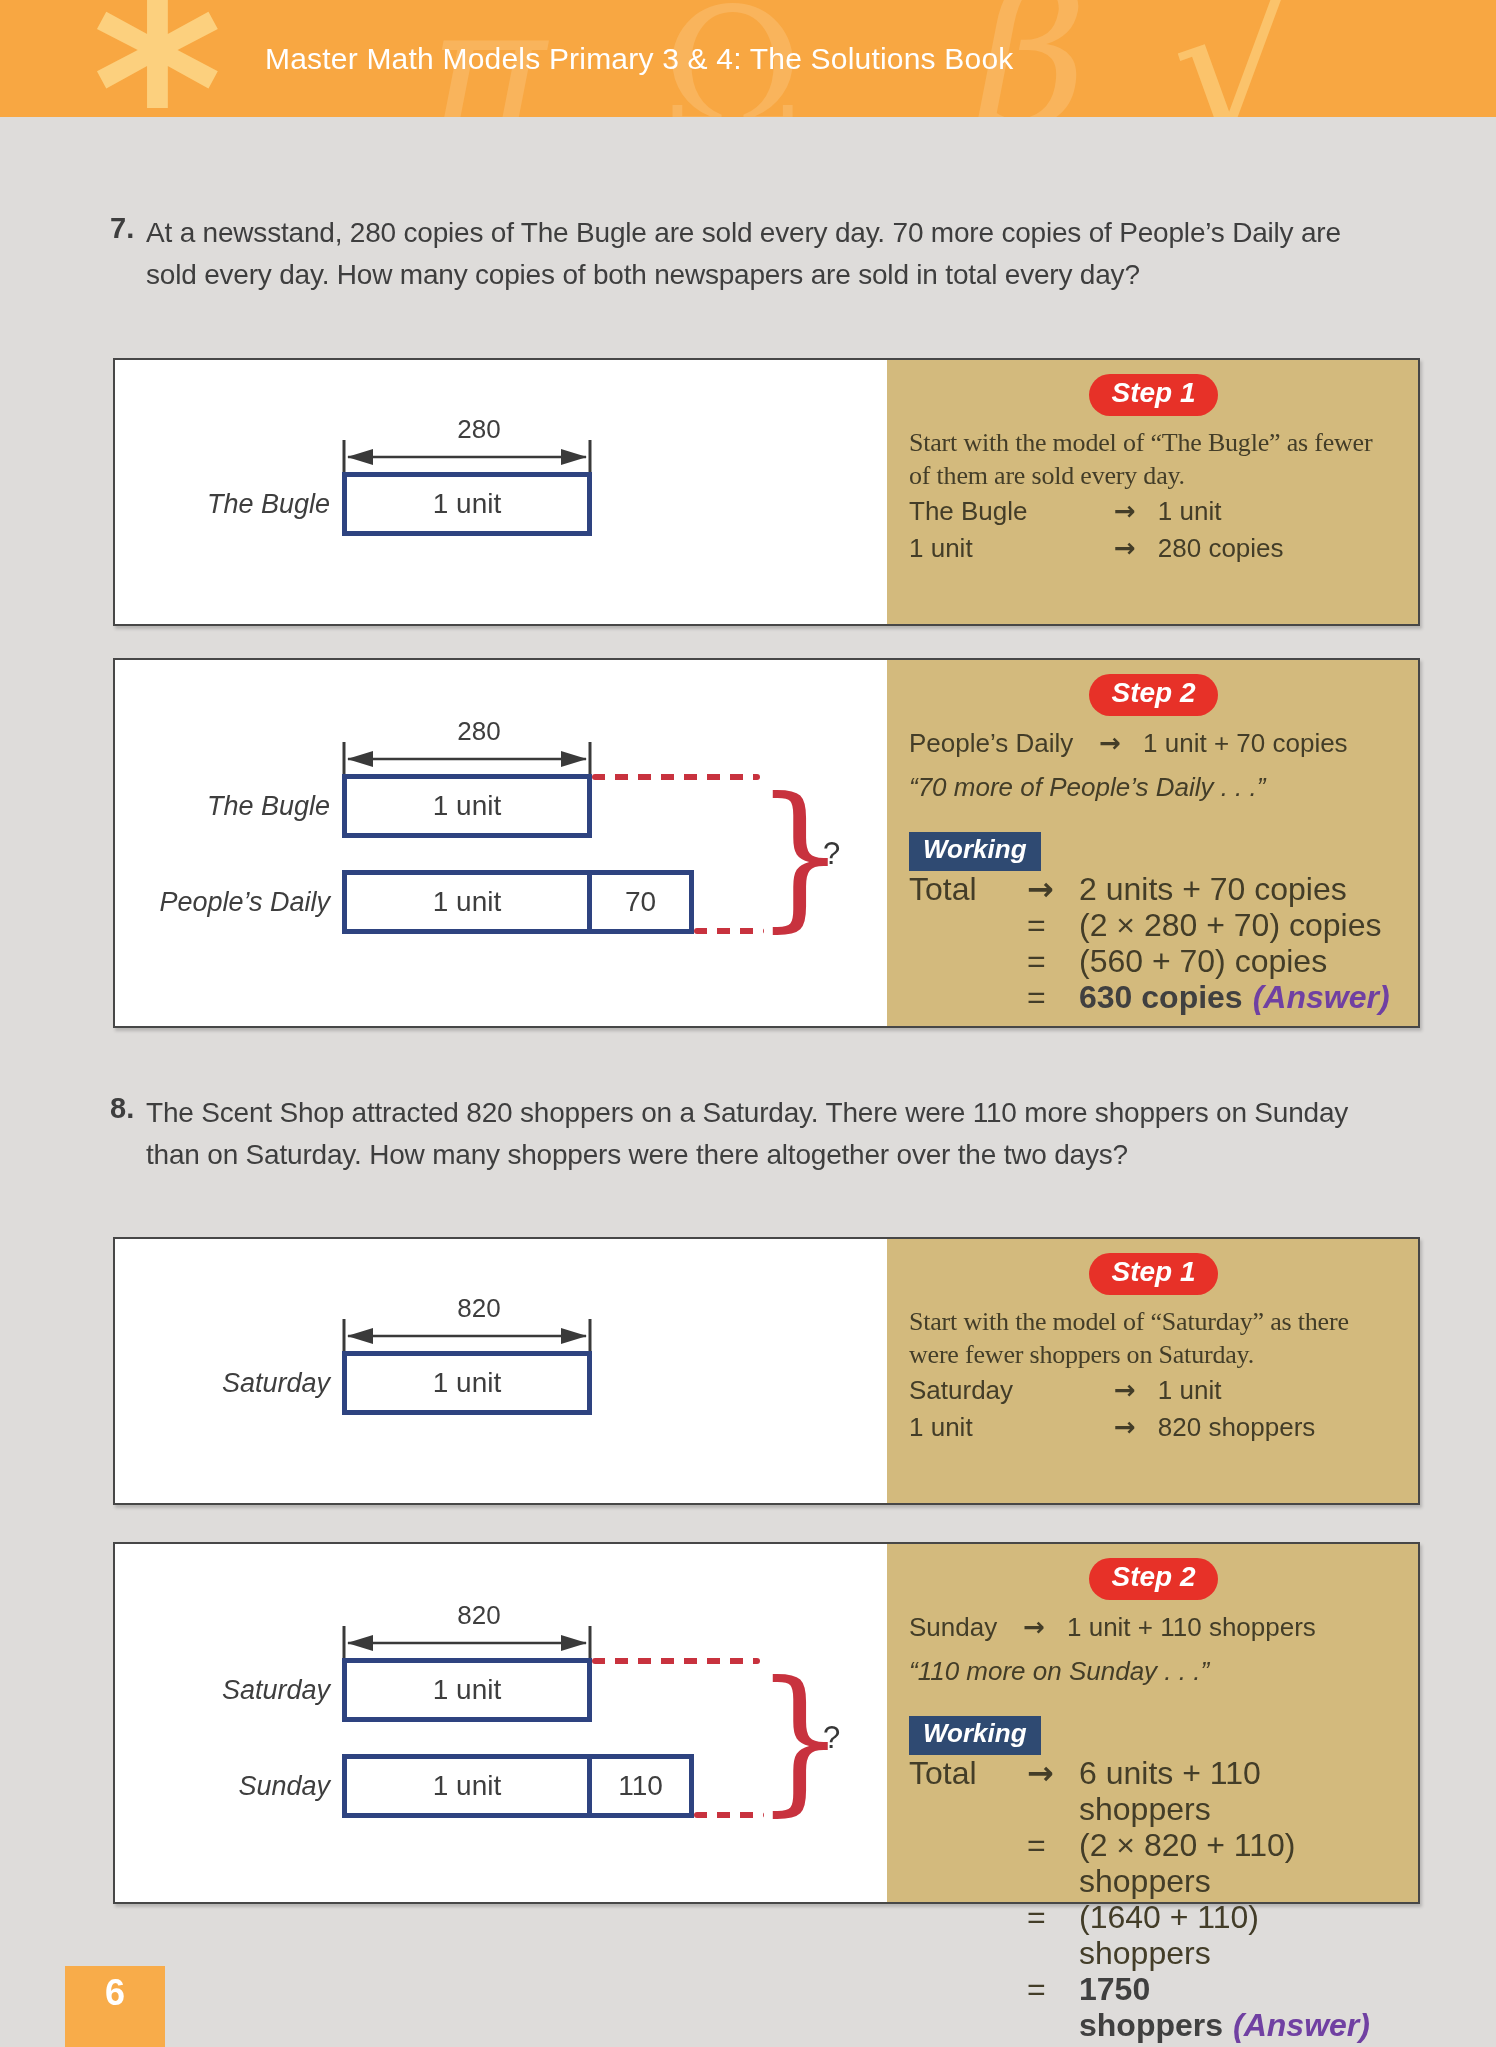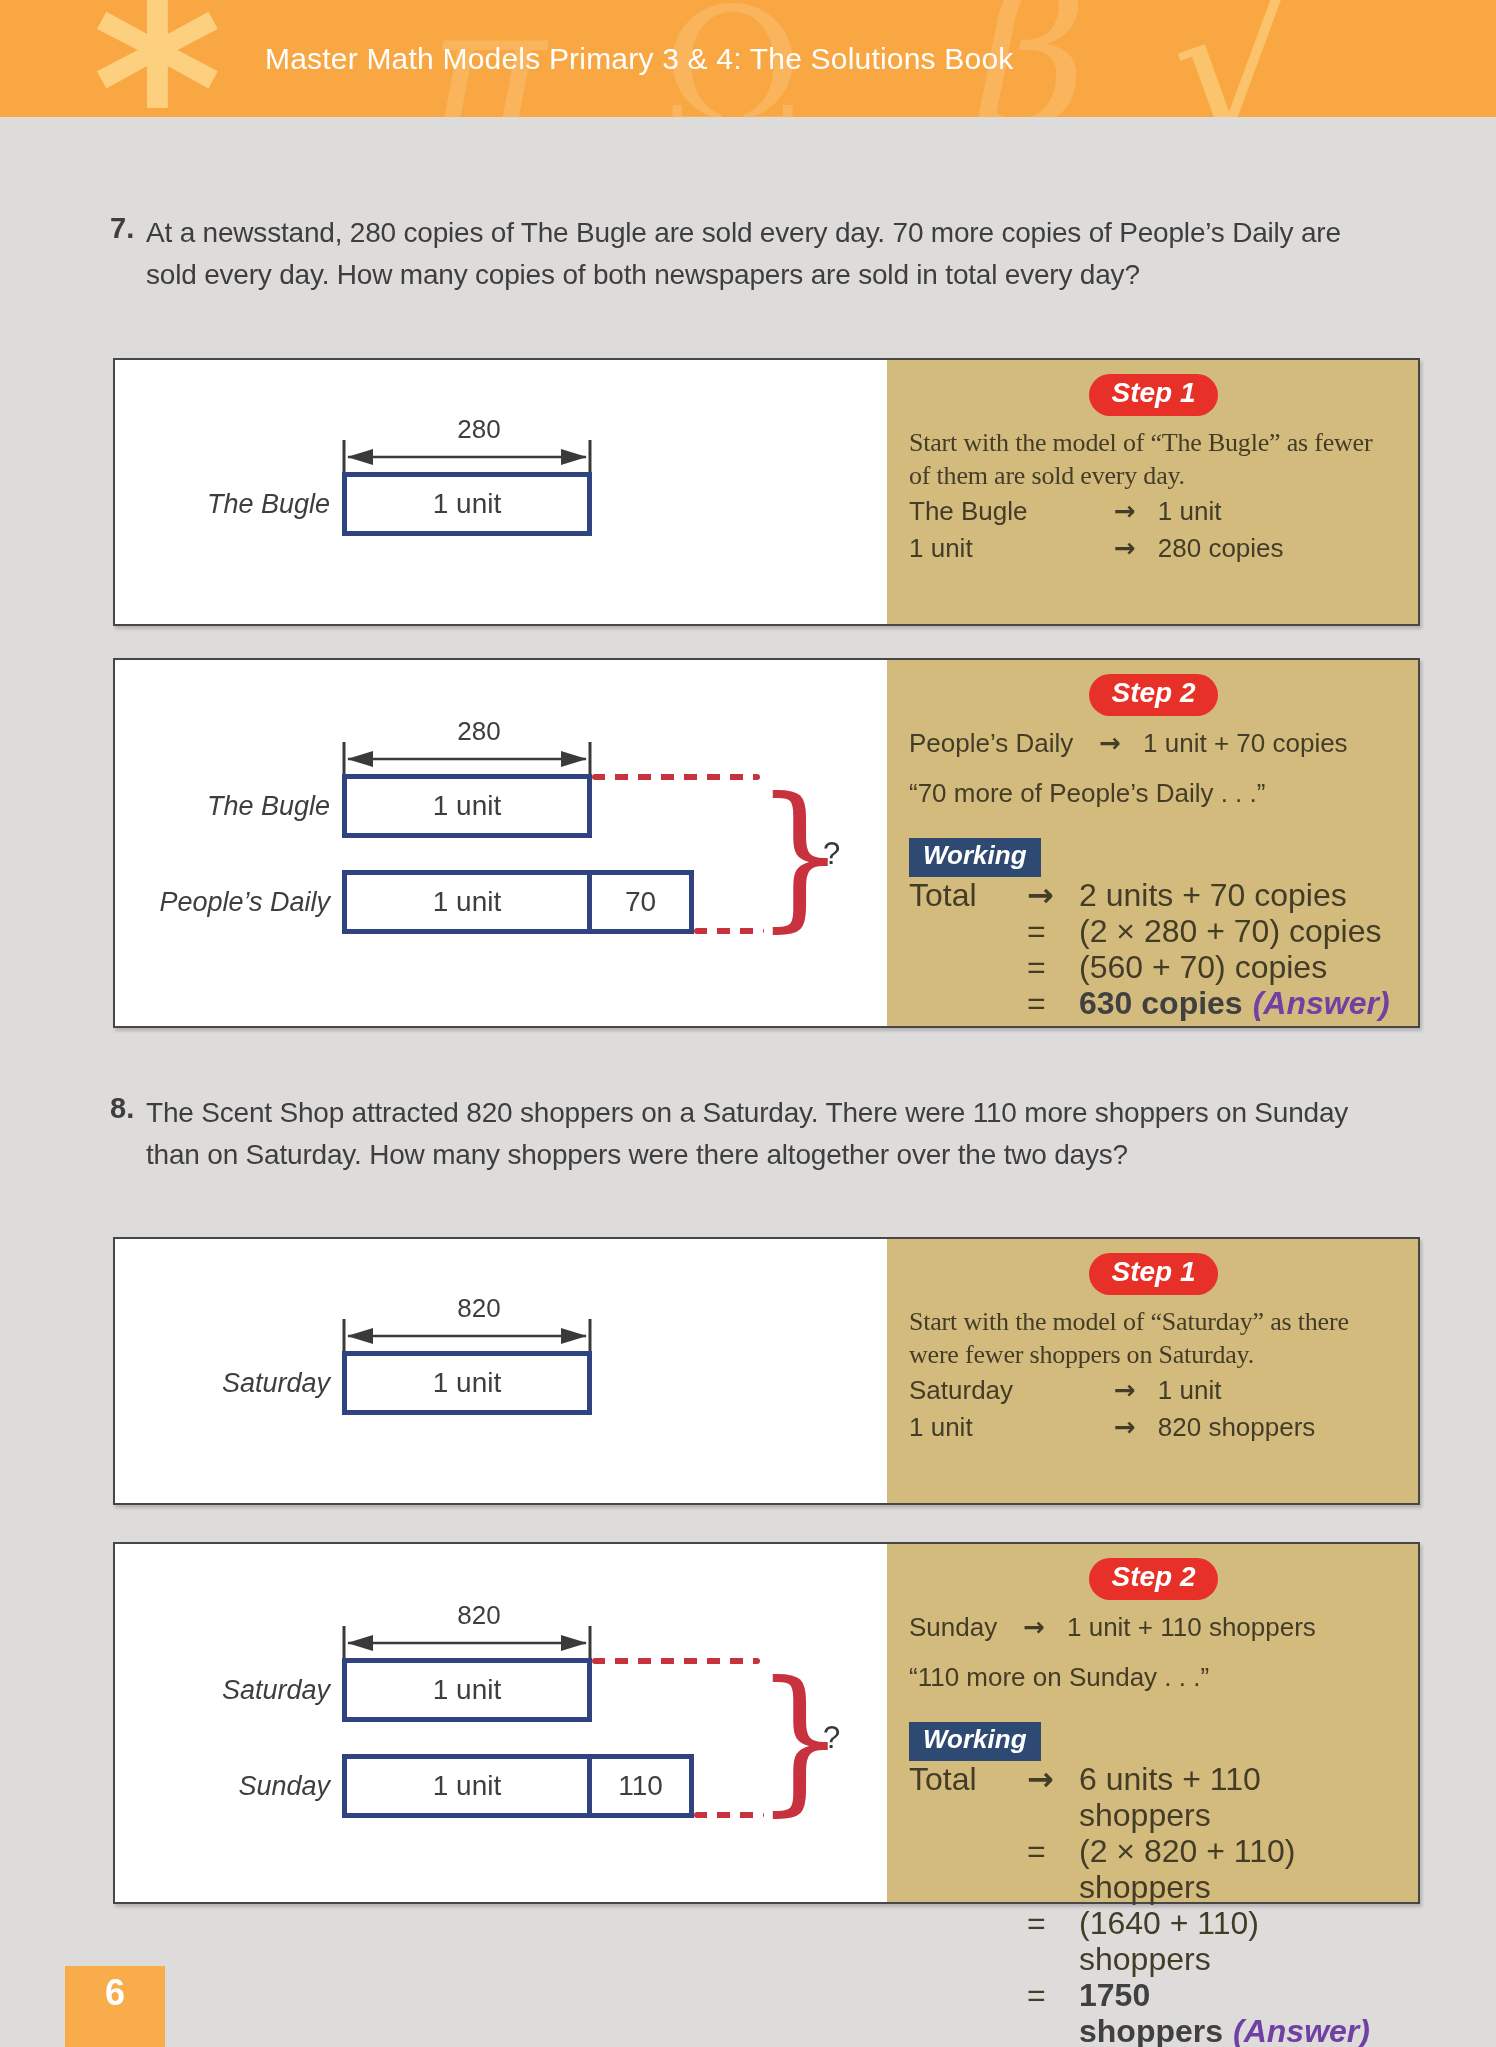--- a/index.html
+++ b/index.html
@@ -98,21 +98,21 @@
     display:block; width:fit-content; margin:2px auto 10px;
     background:#E73128; color:#fff; font-style:italic; font-weight:bold;
     font-size:28px; padding:3px 22px 7px; border-radius:24px;
   }
   .intro { font-size:26px; line-height:33px; letter-spacing:-0.2px; margin-top:6px;font-family:Liberation Serif, serif; }
   .maprow { display:flex; font-size:26px; line-height:35px; margin-top:2px; }
   .maprow .from { width:205px; flex:none; }
   .mapline { display:flex; font-size:26px; line-height:35px; margin-top:4px; }
   .mapline .from { margin-right:26px; }
   .arrow { font-family:"DejaVu Sans", sans-serif; font-weight:bold; margin-right:22px; }
-  .quote { font-size:26px; line-height:33px; margin-top:16px; }
+  .quote { font-style:italic; font-size:26px; line-height:33px; margin-top:10px; }
   .working-badge {
     display:inline-block; margin-top:28px;
     background:#2F4A72; color:#fff; font-style:italic; font-weight:bold;
     font-size:26px; padding:2px 14px 6px;
   }
   .wrow { display:flex; font-size:32px; line-height:36px; }
   .wrow:first-of-type { margin-top:10px; }
   .wlabel { width:118px; flex:none; }
   .wop { width:52px; flex:none; }
   .wop.arrow-op { font-family:"DejaVu Sans", sans-serif; font-weight:bold; }

